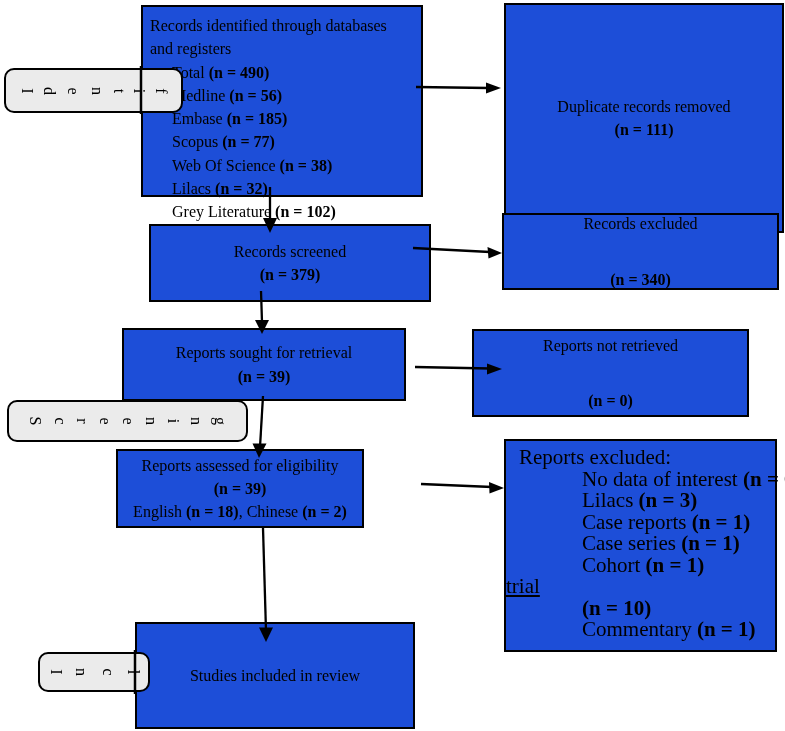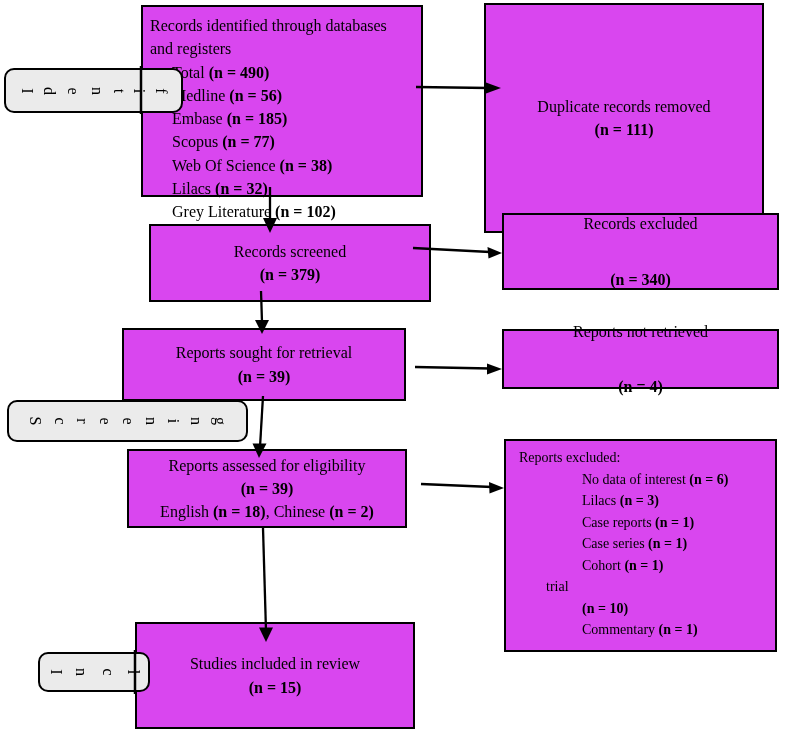--- a/index.html
+++ b/index.html
@@ -1,31 +1,31 @@
 <!DOCTYPE html>
 <html><head>
 <meta charset="utf-8">
 <style>
   html,body{margin:0;padding:0;background:#fff;}
   .canvas{position:relative;width:785px;height:731px;background:#fff;overflow:hidden;
           font-family:"Liberation Serif","DejaVu Serif",serif;color:#000;}
-  .box{position:absolute;background:#d946ef;border:2.5px solid #000;box-sizing:border-box;
+  .box{position:absolute;background:#1d4ed8;border:2.5px solid #000;box-sizing:border-box;
        z-index:2;font-size:16px;line-height:23.3px;}
   .box.center{display:flex;flex-direction:column;justify-content:center;text-align:center;}
   .b{font-weight:bold;}
   .ln{white-space:nowrap;}
   
   .box-identified{padding-top:7px;}
   .box-identified .hdr{padding-left:7px;}
   .box-identified .item{padding-left:29px;}
   
-  .box-rep-excluded{padding-top:6px;font-size:14px;line-height:21.5px;}
+  .box-rep-excluded{padding-top:6px;font-size:21px;line-height:21.5px;}
   .box-rep-excluded .ex-title{padding-left:13px;}
   .box-rep-excluded .ex-item{padding-left:76px;}
-  .box-rep-excluded .ex-trial{padding-left:40px;}
+  .box-rep-excluded .ex-trial{text-decoration:underline;}
   
   .stage{position:absolute;z-index:3;background:#ebebeb;border:2px solid #000;border-radius:10px;
          box-sizing:border-box;display:flex;align-items:center;justify-content:space-between;
          font-size:16px;}
   .stage .rot{display:inline-block;transform:rotate(90deg);}
   .stage-identification{left:4px;top:68px;width:179px;height:45px;padding:0 18px;}
   .stage-screening{left:7px;top:400px;width:241px;height:42px;padding:0 22px;}
   .stage-included{left:38px;top:652px;width:112px;height:40px;padding:0 13px;}
   svg.overlay{position:absolute;left:0;top:0;z-index:4;pointer-events:none;}
 </style>
@@ -66,66 +66,65 @@
     <div class="ln hdr">and registers</div>
     <div class="ln item"><span>Total </span><span class="b">(n = 490)</span></div>
     <div class="ln item"><span>Medline </span><span class="b">(n = 56)</span></div>
     <div class="ln item"><span>Embase </span><span class="b">(n = 185)</span></div>
     <div class="ln item"><span>Scopus </span><span class="b">(n = 77)</span></div>
     <div class="ln item"><span>Web Of Science </span><span class="b">(n = 38)</span></div>
     <div class="ln item"><span>Lilacs </span><span class="b">(n = 32)</span></div>
     <div class="ln item"><span>Grey Literature </span><span class="b">(n = 102)</span></div>
   </div>
 
-  <div class="box center" style="left:484px;top:3px;width:280px;height:230px;">
+  <div class="box center" style="left:504px;top:3px;width:280px;height:230px;">
     <div class="ln">Duplicate records removed</div>
     <div class="ln b">(n = 111)</div>
   </div>
 
   <div class="box center" style="left:133px;top:224px;width:282px;height:78px;margin-left:16px;">
     <div class="ln">Records screened</div>
     <div class="ln b">(n = 379)</div>
   </div>
 
   <div class="box center" style="left:502px;top:213px;width:277px;height:77px;gap:32px;">
     <div class="ln">Records excluded</div>
     <div class="ln b">(n = 340)</div>
   </div>
 
   <div class="box center" style="left:122px;top:328px;width:284px;height:73px;">
     <div class="ln">Reports sought for retrieval</div>
     <div class="ln b">(n = 39)</div>
   </div>
 
-  <div class="box center" style="left:502px;top:329px;width:277px;height:60px;gap:31px;">
+  <div class="box center" style="left:472px;top:329px;width:277px;height:88px;gap:31px;">
     <div class="ln">Reports not retrieved</div>
-    <div class="ln b">(n = 4)</div>
+    <div class="ln b">(n = 0)</div>
   </div>
 
-  <div class="box center" style="left:127px;top:449px;width:280px;height:79px;">
+  <div class="box center" style="left:116px;top:449px;width:248px;height:79px;">
     <div class="ln">Reports assessed for eligibility</div>
     <div class="ln b">(n = 39)</div>
     <div class="ln"><span>English </span><span class="b">(n = 18)</span><span>, Chinese </span><span class="b">(n = 2)</span></div>
   </div>
 
   <div class="box box-rep-excluded" style="left:504px;top:439px;width:273px;height:213px;">
     <div class="ln ex-title">Reports excluded:</div>
     <div class="ln ex-item"><span>No data of interest </span><span class="b">(n = 6)</span></div>
     <div class="ln ex-item"><span>Lilacs </span><span class="b">(n = 3)</span></div>
     <div class="ln ex-item"><span>Case reports </span><span class="b">(n = 1)</span></div>
     <div class="ln ex-item"><span>Case series </span><span class="b">(n = 1)</span></div>
     <div class="ln ex-item"><span>Cohort </span><span class="b">(n = 1)</span></div>
     <div class="ln ex-trial"><span>trial</span></div>
     <div class="ln ex-item"><span class="b">(n = 10)</span></div>
     <div class="ln ex-item"><span>Commentary </span><span class="b">(n = 1)</span></div>
   </div>
 
   <div class="box center" style="left:135px;top:622px;width:280px;height:107px;">
     <div class="ln">Studies included in review</div>
-    <div class="ln b">(n = 15)</div>
   </div>
 
   <svg class="overlay" width="785" height="731" viewBox="0 0 785 731">
     <g stroke="#000" stroke-width="2.3" fill="#000">
 
       <line x1="416" y1="87" x2="489" y2="88"></line>
       <polygon points="501,88 486,82.5 486,93.5" stroke="none"></polygon>
 
       <line x1="270" y1="187" x2="270" y2="221"></line>
       <polygon points="270,233 263,218 277,218" stroke="none"></polygon>

